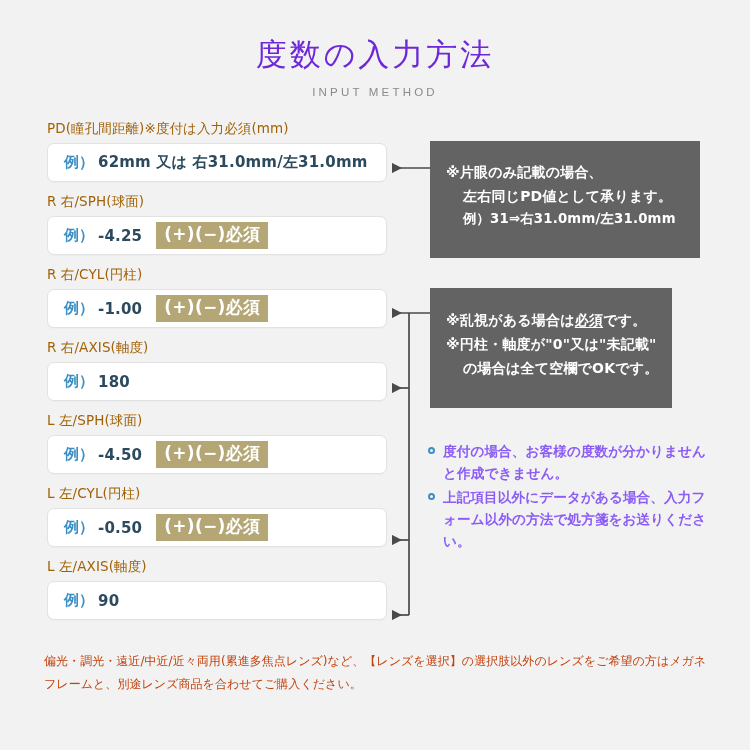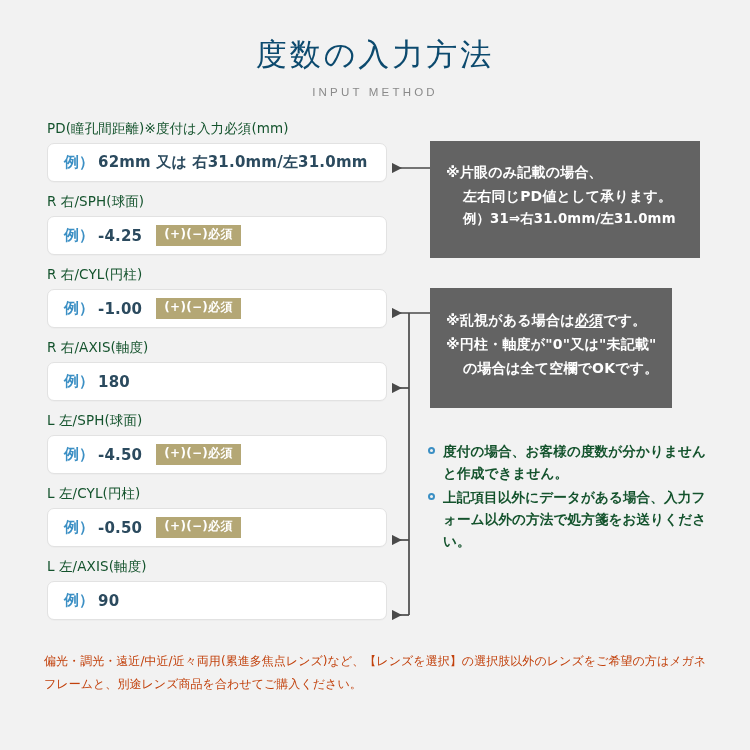--- a/index.html
+++ b/index.html
@@ -9,54 +9,54 @@
     font-family:"Liberation Sans", "DejaVu Sans", sans-serif;
     overflow:hidden;
     position:relative;
     -webkit-font-smoothing:antialiased;
   }
   .page { position:relative; width:750px; height:750px; }
 
   
   .header { position:absolute; left:0; top:36px; width:750px; text-align:center; }
   .title {
-    font-size:31px; color:#0c4a6e; letter-spacing:3px;
+    font-size:31px; color:#6d28d9; letter-spacing:3px;
     font-weight:400; line-height:1.2;
     font-family:"DejaVu Sans","Liberation Sans",sans-serif;
   }
   .subtitle {
     margin-top:13px; font-size:11.5px; color:#8a8a8a;
     letter-spacing:3.2px; font-weight:400;
   }
 
   
   .form-col { position:absolute; left:47px; top:120px; width:340px; }
   .field-group { margin-bottom:11px; }
   .field-label {
-    font-size:13.5px; color:#14532d; margin-bottom:5px; letter-spacing:0.1px;
+    font-size:13.5px; color:#a16207; margin-bottom:5px; letter-spacing:0.1px;
     font-family:"DejaVu Sans","Liberation Sans",sans-serif; white-space:nowrap;
   }
   .input-box {
     height:39px; background:#ffffff; border:1px solid #e2e2e2;
     border-radius:7px; display:flex; align-items:center;
     padding:0 0 0 16px; box-sizing:border-box;
     box-shadow:0 1px 0 rgba(0,0,0,0.02);
   }
   .ex-prefix {
     color:#3b8fc4; font-size:15px; font-weight:bold; margin-right:4px;
     font-family:"DejaVu Sans","Liberation Sans",sans-serif;
   }
   .ex-value {
     color:#2b4a5e; font-size:15px; font-weight:bold; letter-spacing:0.2px;
     font-family:"DejaVu Sans","Liberation Sans",sans-serif;
     text-align:center;
   }
   .req-badge {
     margin-left:14px; background:#b4a775; color:#ffffff;
-    font-size:12px; font-weight:bold; padding:3px 8px 4px 8px;
+    font-size:17px; font-weight:bold; padding:3px 8px 4px 8px;
     letter-spacing:0.3px; line-height:1.15;
     font-family:"DejaVu Sans","Liberation Sans",sans-serif;
   }
 
   
   .connectors { position:absolute; left:0; top:0; width:750px; height:750px; pointer-events:none; }
 
   
   .callout {
     position:absolute; background:#636363; color:#ffffff;
@@ -67,21 +67,21 @@
   #callout-cyl { left:430px; top:288px; width:242px; height:120px; padding:20px 0 0 16px; }
   .callout-line { font-size:14px; font-weight:bold; line-height:1.72; letter-spacing:0.2px; white-space:nowrap; }
   .callout-line.indent { padding-left:17px; }
   .callout-line.small { font-size:13.3px; }
   .u { text-decoration:underline; text-underline-offset:2px; }
 
   
   .notes { position:absolute; left:428px; top:440px; width:290px; }
   .note-item {
     display:flex; align-items:flex-start;
-    color:#14532d; font-size:13.6px; font-weight:bold; line-height:1.62;
+    color:#8b5cf6; font-size:13.6px; font-weight:bold; line-height:1.62;
     letter-spacing:0.1px; margin-bottom:2px;
     font-family:"DejaVu Sans","Liberation Sans",sans-serif;
   }
   .note-bullet {
     flex:0 0 auto; width:7px; height:7px; border:2px solid #3b8fc4;
     border-radius:50%; margin:7px 8px 0 0; box-sizing:border-box;
   }
   .note-text { flex:1 1 auto; }
 
   

